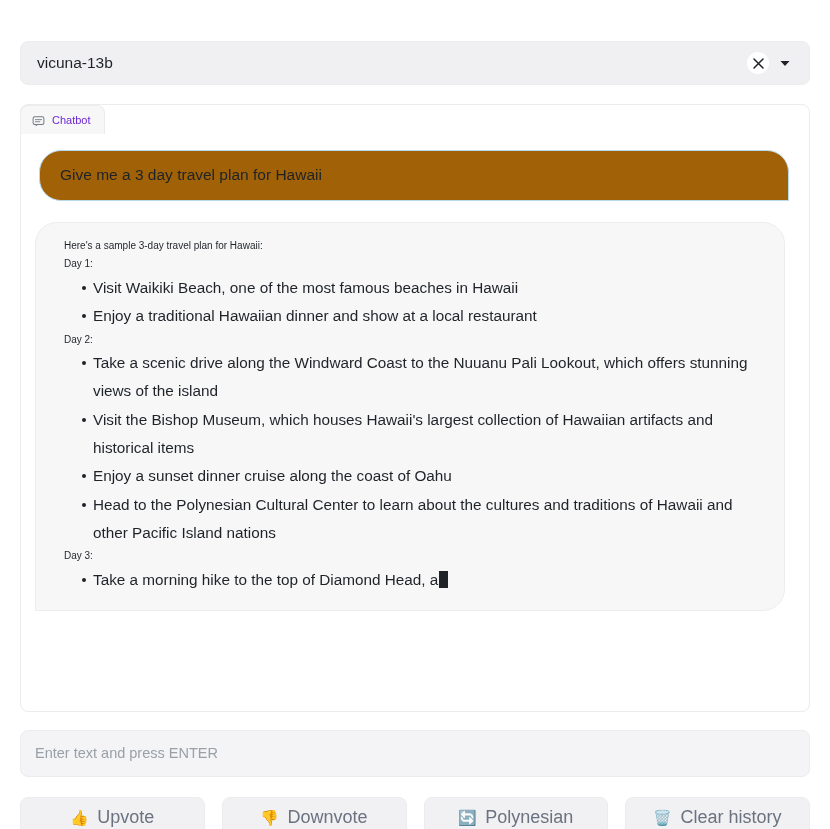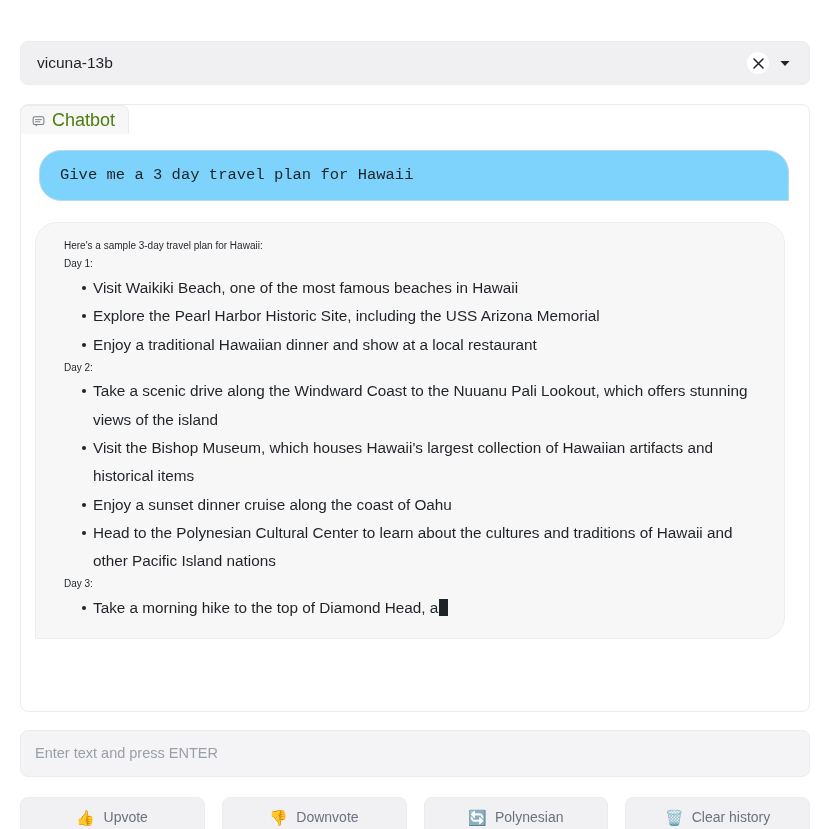--- a/index.html
+++ b/index.html
@@ -64,47 +64,46 @@
     display: flex; align-items: center; gap: 7px;
     background: #f7f7f8;
     border: 1px solid #ececef;
     border-bottom: none;
     border-radius: 8px 8px 0 0;
     height: 29px;
     padding: 0 13px 0 11px;
     transform: translateY(0);
   }
   .tab-label .lbl {
-    font-size: 18px;
-    color: #4d7c0f;
+    font-size: 11px;
+    color: #6d28d9;
     line-height: 1;
   }
   .tab-icon { width: 13px; height: 13px; display: block; }
 
   .messages {
     position: absolute;
     top: 29px; left: 0; right: 0; bottom: 0;
     padding: 16px 12px 12px 12px;
     overflow: hidden;
   }
 
   
   .row { display: flex; }
   .row.user { justify-content: flex-end; }
   .row.bot  { justify-content: flex-start; }
 
   .bubble-user {
-    background: #7dd3fc;
+    background: #a16207;
     border: 1px solid #b9d9ec;
     border-radius: 22px 22px 0 22px;
     padding: 14px 20px;
     max-width: 750px;
     margin-right: 8px;
     width: 750px;
-    font-family: Liberation Mono, monospace;
   }
   .bubble-user .txt {
     font-size: 15.5px;
     color: #1f2328;
     line-height: 1.35;
   }
 
   .bubble-bot {
     background: #f7f7f8;
     border: 1px solid #ededef;
@@ -177,21 +176,21 @@
     background: #f1f1f3;
     border: 1px solid #ececef;
     border-radius: 8px;
     display: flex;
     align-items: center;
     justify-content: center;
     gap: 8px;
   }
   .btn .emoji { font-size: 15px; line-height: 1; }
   .btn .blabel {
-    font-size: 14px;
+    font-size: 18px;
     color: #6b7280;
     line-height: 1;
   }
 </style>
 </head>
 <body>
 
 <div class="page">
 
   <div class="model-select">
@@ -229,21 +228,20 @@
         </div>
       </div>
 
       <div class="row bot">
         <div class="bubble-bot">
           <div class="line">Here's a sample 3-day travel plan for Hawaii:</div>
           <div id="bot-blocks">
               <div class="line">Day 1:</div>
               <ul class="bullets">
                 <li>Visit Waikiki Beach, one of the most famous beaches in Hawaii</li>
-                <li>Explore the Pearl Harbor Historic Site, including the USS Arizona Memorial</li>
                 <li>Enjoy a traditional Hawaiian dinner and show at a local restaurant</li>
               </ul>
               <div class="line">Day 2:</div>
               <ul class="bullets">
                 <li>Take a scenic drive along the Windward Coast to the Nuuanu Pali Lookout, which offers stunning views of the island</li>
                 <li>Visit the Bishop Museum, which houses Hawaii's largest collection of Hawaiian artifacts and historical items</li>
                 <li>Enjoy a sunset dinner cruise along the coast of Oahu</li>
                 <li>Head to the Polynesian Cultural Center to learn about the cultures and traditions of Hawaii and other Pacific Island nations</li>
               </ul>
               <div class="line">Day 3:</div>

